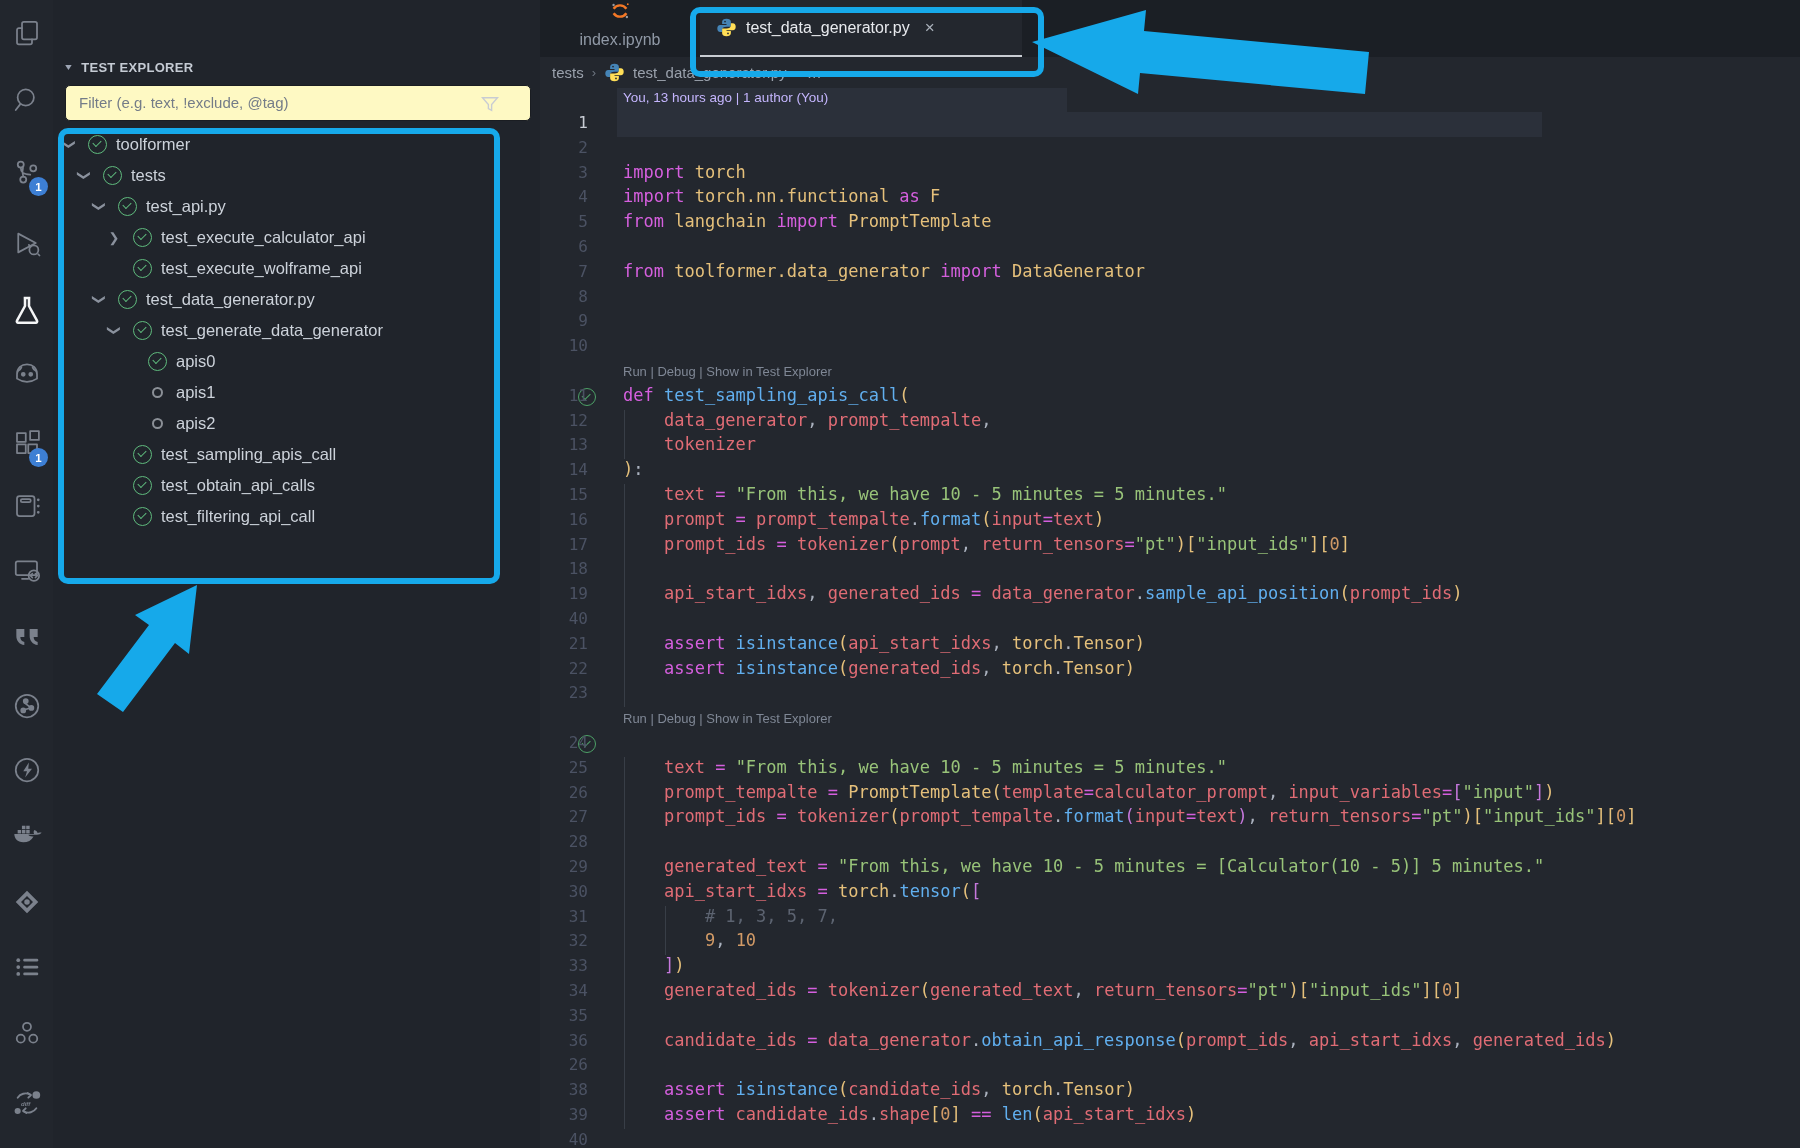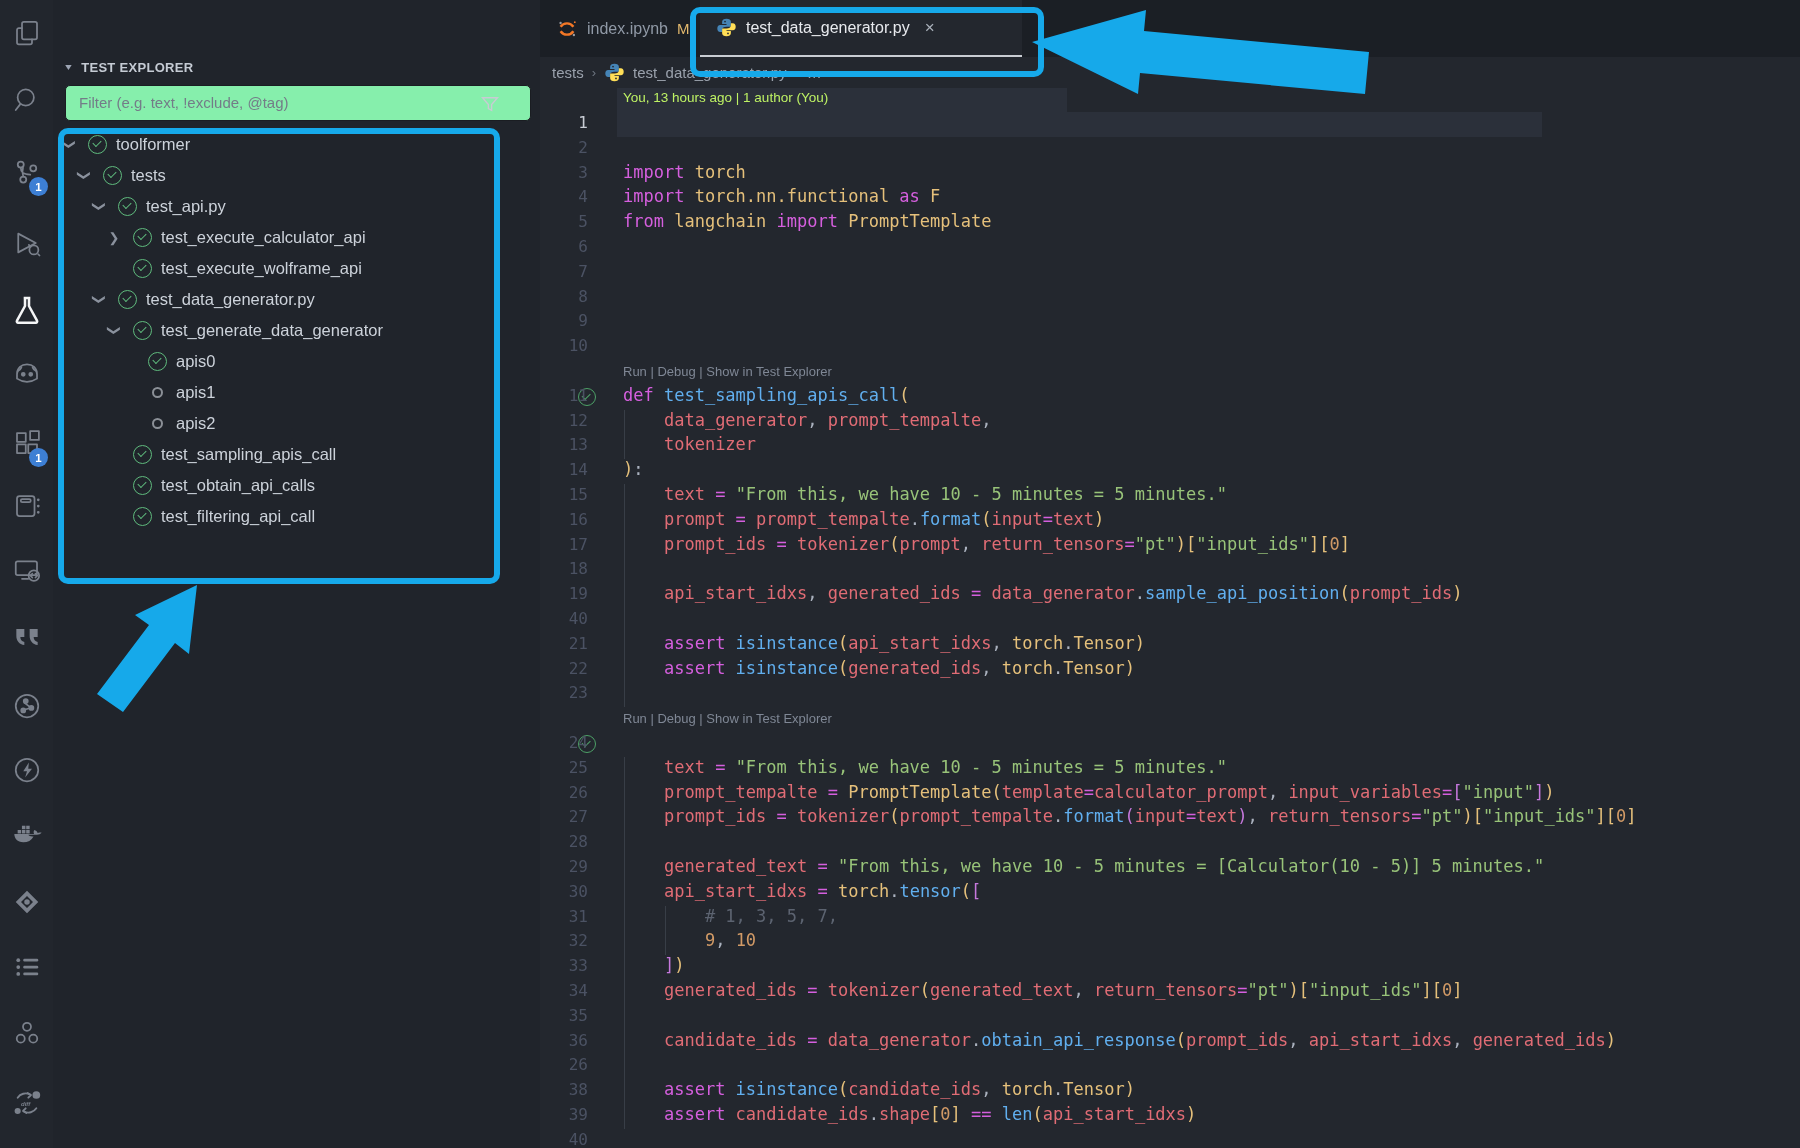--- a/index.html
+++ b/index.html
@@ -13,21 +13,21 @@
   .ab-item.active{color:#f5f6f7;}
   .ab-badge{position:absolute;right:5px;bottom:2px;min-width:19px;height:19px;border-radius:10px;background:#3d7fd4;color:#fff;
     font-size:11.5px;font-weight:700;display:flex;align-items:center;justify-content:center;}
   
   #sidebar{position:absolute;left:53px;top:0;width:487px;height:1148px;background:#20242b;z-index:2;}
   #sidebar-header{position:absolute;left:0;top:0;width:487px;height:53px;background:#1b1f25;}
   #sidebar-title{position:absolute;left:35px;top:17px;font-size:13.5px;letter-spacing:.5px;color:#9da5b4;}
   #sidebar-more{position:absolute;left:428px;top:8px;font-size:20px;color:#9da5b4;letter-spacing:2px;cursor:pointer;}
   #section-header{position:absolute;left:10px;top:54px;width:470px;height:26px;color:#c5cbd4;font-size:13px;font-weight:700;letter-spacing:.3px;display:flex;align-items:center;gap:7px;}
   .sec-chev{font-size:11px;color:#9da5b4;font-weight:400;transform:scaleY(.8);}
-  #filter-box{position:absolute;left:12px;top:85px;width:466px;height:36px;background:#86efac;border:1px solid #1a1d22;border-radius:5px;box-sizing:border-box;}
+  #filter-box{position:absolute;left:12px;top:85px;width:466px;height:36px;background:#fef9c3;border:1px solid #1a1d22;border-radius:5px;box-sizing:border-box;}
   #filter-placeholder{position:absolute;left:13px;top:8px;font-size:15px;color:#747c88;}
   #filter-funnel{position:absolute;right:30px;top:8px;color:#c8ccd3;}
   #tree{position:absolute;left:0;top:131px;width:487px;}
   .tree-row{position:absolute;height:31px;display:flex;align-items:center;color:#ccd2da;font-size:16.5px;}
   .tr-chev{position:absolute;color:#8a919d;font-size:13px;width:14px;text-align:center;}
   .pass-ic{position:absolute;width:19px;height:19px;border:1.6px solid #5fba7d;border-radius:50%;box-sizing:border-box;}
   .pass-ic:after{content:"";position:absolute;left:4px;top:4.2px;width:7px;height:4px;border-left:1.7px solid #5fba7d;border-bottom:1.7px solid #5fba7d;transform:rotate(-45deg);}
   .circ-ic{position:absolute;width:11px;height:11px;border:2px solid #8b9097;border-radius:50%;box-sizing:border-box;}
   .tr-label{position:absolute;white-space:nowrap;}
   
@@ -37,21 +37,21 @@
   #tabbar{position:absolute;left:540px;top:0;width:1260px;height:57px;background:#1b1f25;}
   .tab{position:absolute;top:0;height:57px;display:flex;align-items:center;gap:9px;padding:0 16px;box-sizing:border-box;font-size:16px;color:#9099a6;}
   .tab.active{background:#23272e;color:#e8eaee;border-bottom:2px solid #c9cdd3;}
   .tab .mod{color:#e2b86d;font-size:15px;}
   .tab .close{color:#aab1bb;font-size:17px;margin-left:6px;}
   #breadcrumb{position:absolute;left:540px;top:57px;width:1260px;height:31px;background:#23272e;display:flex;align-items:center;gap:8px;padding-left:12px;box-sizing:border-box;font-size:15px;color:#9aa1ac;}
   .bc-sep{color:#6d7580;font-size:13px;}
   
   #editor{position:absolute;left:540px;top:88px;width:1260px;height:1060px;background:#23272e;font-family:"DejaVu Sans Mono",monospace;font-size:17px;}
   .hl-strip{position:absolute;background:#2b303a;z-index:0;}
-  #blame-header{position:absolute;left:83px;top:2px;font-size:13.5px;color:#bef264;font-family:"Liberation Sans",sans-serif;z-index:1;}
+  #blame-header{position:absolute;left:83px;top:2px;font-size:13.5px;color:#c4b5fd;font-family:"Liberation Sans",sans-serif;z-index:1;}
   .crow{position:absolute;left:0;width:1260px;height:24.8px;white-space:pre;z-index:1;}
   .lnum{position:absolute;left:0;width:48px;text-align:right;color:#4b5263;font-size:16px;top:1px;}
   .lnum.cur{color:#c8ccd4;}
   .ctext{position:absolute;left:83px;top:0;}
   .lens{position:absolute;left:83px;top:4px;font-size:13px;color:#7f8795;font-family:"Liberation Sans",sans-serif;}
   .runic{position:absolute;left:-40px;top:3px;width:18px;height:18px;border:1.6px solid #4da167;border-radius:50%;box-sizing:border-box;}
   .runic:after{content:"";position:absolute;left:3.4px;top:3.8px;width:7px;height:3.6px;border-left:1.6px solid #4da167;border-bottom:1.6px solid #4da167;transform:rotate(-45deg);}
   .iguide{position:absolute;width:1px;background:#383e47;}
   .k{color:#d55fde}.o{color:#d55fde}.f{color:#61afef}.s{color:#98c379}.v{color:#e06c75}
   .c{color:#e5c07b}.n{color:#d19a66}.m{color:#5c6370}.w{color:#abb2bf}
@@ -263,21 +263,21 @@
           <span class="tr-label" style="left: 108px;">test_obtain_api_calls</span>
         </div>
         <div class="tree-row" style="top: 370px; left: 0px; width: 487px;">
           <span class="pass-ic" style="left: 80px;"></span>
           <span class="tr-label" style="left: 108px;">test_filtering_api_call</span>
         </div>
       </div>
   </div>
 
   <div id="tabbar">
-      <div class="tab" style="left: 0px; width: 160px;">
+      <div class="tab" style="left: 0px; width: 160px; flex-direction: column;">
         <span style="display: flex;">
           <svg width="22" height="22" viewBox="0 0 24 24" fill="none">
             <path d="M5 9.5a8.5 8.5 0 0 1 14 0" stroke="#f37726" stroke-width="2.6"></path>
             <path d="M19 14.5a8.5 8.5 0 0 1-14 0" stroke="#f37726" stroke-width="2.6"></path>
             <circle cx="5" cy="5.5" r="1.3" fill="#989aa0"></circle>
             <circle cx="19.5" cy="18.5" r="1.3" fill="#989aa0"></circle>
             <circle cx="20.5" cy="4.5" r="1" fill="#f37726"></circle>
           </svg>
         </span>
         <span>index.ipynb</span>
@@ -313,21 +313,21 @@
     <div class="hl-strip" style="left:77px;top:0;width:450px;height:24px;"></div>
     <div class="hl-strip" style="left:77px;top:24px;width:925px;height:25px;"></div>
     <div id="blame-header">You, 13 hours ago | 1 author (You)</div>
     <div id="code-rows">
         <div class="crow" style="top: 24px;"><span class="lnum cur">1</span></div>
         <div class="crow" style="top: 48.8px;"><span class="lnum">2</span><span class="ctext"></span></div>
         <div class="crow" style="top: 73.6px;"><span class="lnum">3</span><span class="ctext"><span class="k">import </span><span class="c">torch</span></span></div>
         <div class="crow" style="top: 98.4px;"><span class="lnum">4</span><span class="ctext"><span class="k">import </span><span class="c">torch.nn.functional</span><span class="k"> as </span><span class="c">F</span></span></div>
         <div class="crow" style="top: 123.2px;"><span class="lnum">5</span><span class="ctext"><span class="k">from </span><span class="c">langchain</span><span class="k"> import </span><span class="c">PromptTemplate</span></span></div>
         <div class="crow" style="top: 148px;"><span class="lnum">6</span><span class="ctext"></span></div>
-        <div class="crow" style="top: 172.8px;"><span class="lnum">7</span></div>
+        <div class="crow" style="top: 172.8px;"><span class="lnum">7</span><span class="ctext"><span class="k">from </span><span class="c">toolformer.data_generator</span><span class="k"> import </span><span class="c">DataGenerator</span></span></div>
         <div class="crow" style="top: 197.6px;"><span class="lnum">8</span></div>
         <div class="crow" style="top: 222.4px;"><span class="lnum">9</span></div>
         <div class="crow" style="top: 247.2px;"><span class="lnum">10</span><span class="ctext"></span></div>
         <div class="crow" style="top: 272px;"><span class="lens">Run | Debug | Show in Test Explorer</span></div>
         <div class="crow" style="top: 296.8px;"><span class="runic" style="left: 38px;"></span><span class="lnum">11</span><span class="ctext"><span class="k">def </span><span class="f">test_sampling_apis_call</span><span class="b1">(</span></span></div>
         <div class="crow" style="top: 321.6px;"><span class="lnum">12</span><span class="iguide" style="left: 84px; top: 0px; height: 24.8px;"></span><span class="ctext"><span class="w">    </span><span class="v">data_generator</span><span class="w">, </span><span class="v">prompt_tempalte</span><span class="w">,</span></span></div>
         <div class="crow" style="top: 346.4px;"><span class="lnum">13</span><span class="iguide" style="left: 84px; top: 0px; height: 24.8px;"></span><span class="ctext"><span class="w">    </span><span class="v">tokenizer</span></span></div>
         <div class="crow" style="top: 371.2px;"><span class="lnum">14</span><span class="ctext"><span class="b1">)</span><span class="w">:</span></span></div>
         <div class="crow" style="top: 396px;"><span class="lnum">15</span><span class="iguide" style="left: 84px; top: 0px; height: 24.8px;"></span><span class="ctext"><span class="w">    </span><span class="v">text</span><span class="o"> = </span><span class="s">"From this, we have 10 - 5 minutes = 5 minutes."</span></span></div>
         <div class="crow" style="top: 420.8px;"><span class="lnum">16</span><span class="iguide" style="left: 84px; top: 0px; height: 24.8px;"></span><span class="ctext"><span class="w">    </span><span class="v">prompt</span><span class="o"> = </span><span class="v">prompt_tempalte</span><span class="w">.</span><span class="f">format</span><span class="b1">(</span><span class="v">input</span><span class="o">=</span><span class="v">text</span><span class="b1">)</span></span></div>

